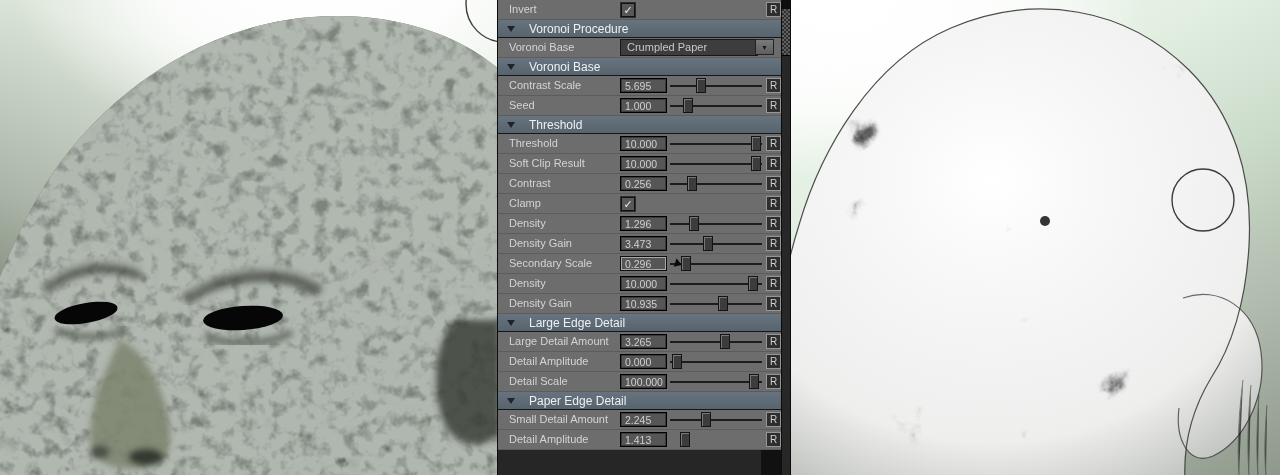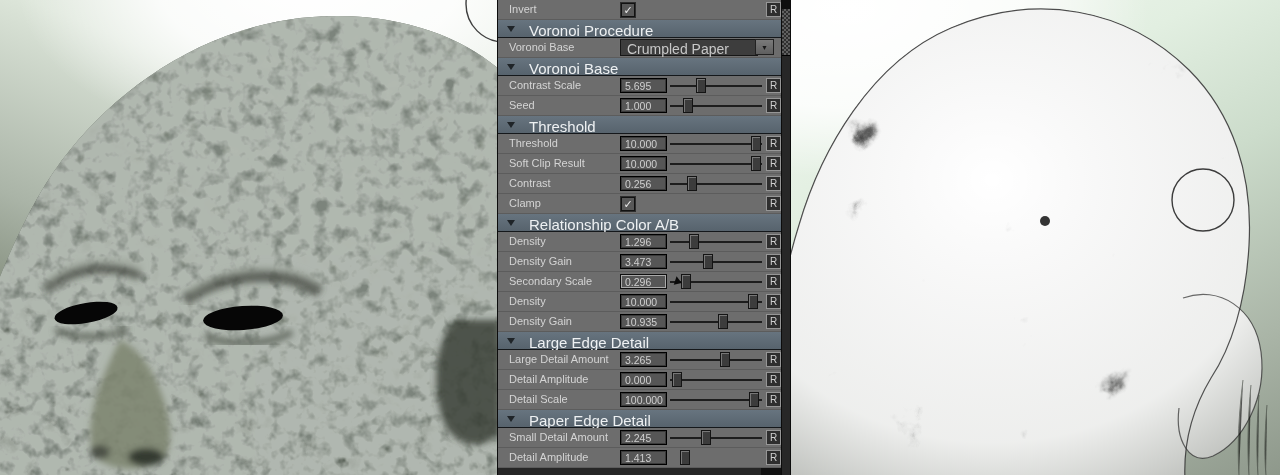--- a/index.html
+++ b/index.html
@@ -20,40 +20,40 @@
 
   
   #panel{position:absolute;left:497px;top:0;width:264px;height:475px;
          background:#262626;border-left:1px solid #0c0c0c;box-sizing:border-box;}
   #rows{position:absolute;left:0;top:0;width:284px;}
   .hdr{position:relative;height:17px;border-bottom:1px solid #15181b;
        background:linear-gradient(#67747f,#57636d);}
   .hdr .tri{position:absolute;left:9px;top:6px;width:0;height:0;
        border-left:4px solid transparent;border-right:4px solid transparent;
        border-top:6px solid #1f2428;}
-  .hdr .htxt{position:absolute;left:31px;top:2px;font-size:15px;color:#eef1f3;}
+  .hdr .htxt{position:absolute;left:31px;top:2px;font-size:12px;color:#eef1f3;}
   .row{position:relative;height:19px;border-bottom:1px solid #5c5c5c;background:#6d6d6d;}
   .rlabel{position:absolute;left:11px;top:3px;font-size:11px;color:#d4d4d4;white-space:nowrap;}
   .field{position:absolute;left:122px;top:2px;width:41px;height:12px;
          background:#565656;border:1px solid #000000;box-shadow:0 0 0 1px #3a3a3a inset;
          color:#cfcfcf;font-size:10.5px;padding:1px 0 0 4px;}
   .field.focused{border-color:#0e0e0e;box-shadow:0 0 0 1px #a9a9a9 inset;}
   .trackzone{position:absolute;left:170px;top:0;width:96px;height:19px;}
   .track{position:absolute;left:2px;right:2px;top:9px;height:2px;background:#1d1d1d;}
   .handle{position:absolute;top:2px;width:10px;height:15px;background:#3c3c3c;
           border:1px solid #141414;box-shadow:1px 1px 0 #777 inset;box-sizing:border-box;}
   .rbtn{position:absolute;left:268px;top:2px;width:15px;height:15px;box-sizing:border-box;
         background:#2e2e2e;border:1px solid #969696;color:#cfcfcf;font-size:10px;
         font-family:"Liberation Sans",sans-serif;line-height:12px;text-align:center;padding:0;}
   .checkbox{position:absolute;left:123px;top:3px;width:12px;height:12px;background:#585858;
         border:1px solid #121212;box-shadow:0 0 0 1px #2e2e2e;color:#ececec;
         font-size:11px;line-height:12px;text-align:center;font-weight:bold;}
   .ddfield{position:absolute;left:122px;top:1px;width:130px;height:14px;
         background:#3d3d3d;border:1px solid #171717;box-shadow:0 0 0 1px #6f6f6f;
-        color:#c8c8c8;font-size:14px;padding:1px 0 0 6px;}
+        color:#c8c8c8;font-size:11px;padding:1px 0 0 6px;}
   .ddarrow{position:absolute;left:257px;top:1px;width:19px;height:16px;box-sizing:border-box;
         background:linear-gradient(#7a7a7a,#5f5f5f);border:1px solid #222;
         text-align:center;font-size:7px;line-height:15px;color:#181818;}
   .mcursor{position:absolute;left:177px;top:5px;width:0;height:0;
         border-top:5px solid transparent;border-bottom:4px solid transparent;
         border-left:7px solid #0a0a0a;transform:rotate(18deg);}
 
   
   #scrollbar{position:absolute;left:781px;top:0;width:10px;height:475px;background:#272727;
         border-left:1px solid #0c0c0c;border-right:1px solid #0c0c0c;box-sizing:border-box;}
@@ -203,24 +203,20 @@
           <div class="trackzone">
             <span class="track"></span>
             <span class="handle" style="left: calc(22% - 2.2px);"></span>
           </div>
           <button class="rbtn">R</button>
         </div>
         <div class="row">
           <span class="rlabel">Clamp</span>
           <div class="checkbox"><span>✓</span></div>
           <button class="rbtn">R</button>
-        </div>
-        <div class="hdr">
-          <span class="tri"></span>
-          <span class="htxt">Relationship Color A/B</span>
         </div>
         <div class="row">
           <span class="rlabel">Density</span>
           <div class="field">1.296</div>
           <div class="trackzone">
             <span class="track"></span>
             <span class="handle" style="left: calc(24% - 2.4px);"></span>
           </div>
           <button class="rbtn">R</button>
         </div>

